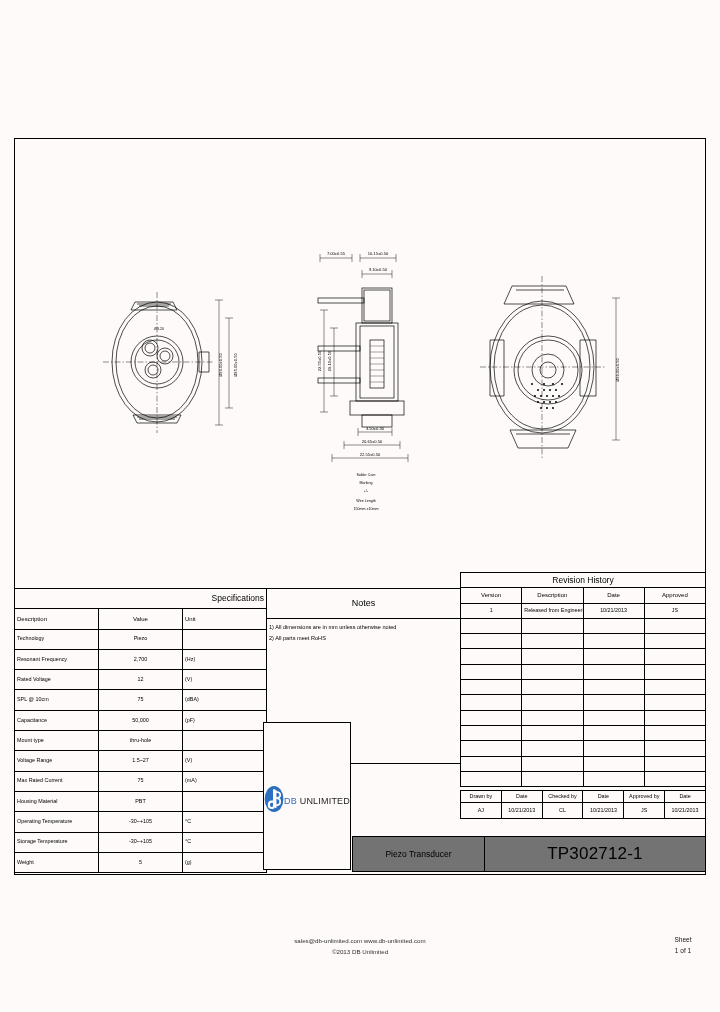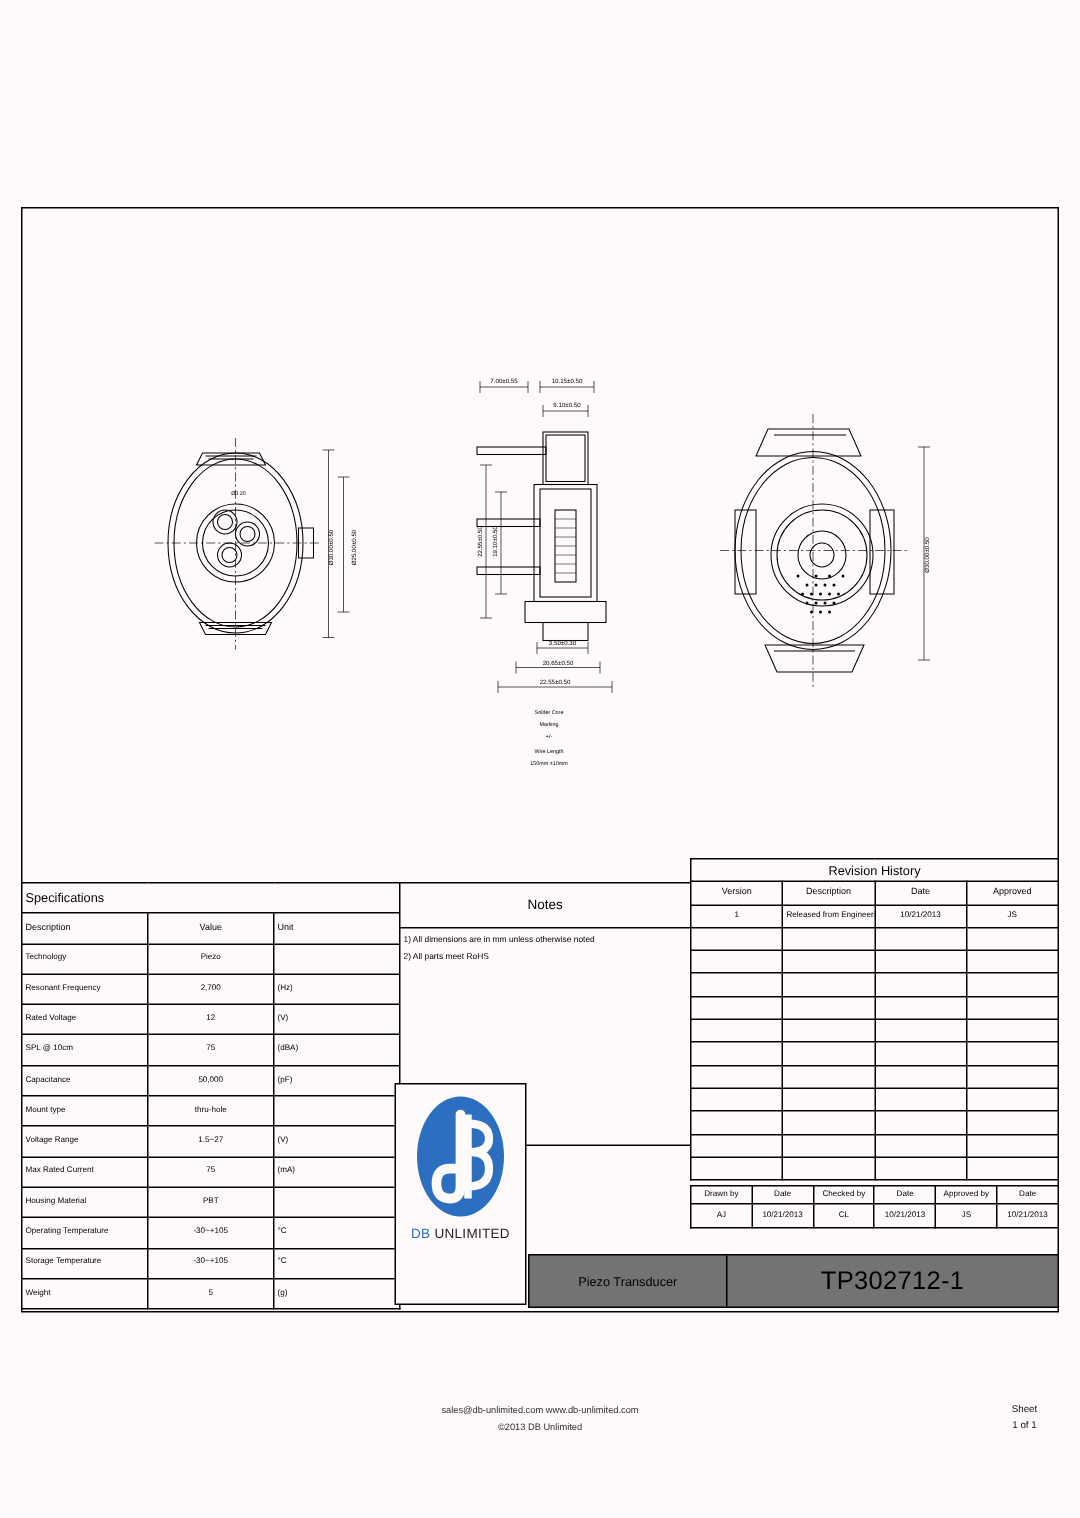--- a/index.html
+++ b/index.html
@@ -53,21 +53,21 @@
   }
   .tbl td, .tbl th {
     border: 0.8px solid #000;
     padding: 0 2px;
     font-weight: normal;
     line-height: 1.05;
     overflow: hidden;
     white-space: nowrap;
   }
   .tbl .hdr-band {
-    text-align: left;
+    text-align: right;
     font-size: 8.5px;
     font-weight: normal;
     height: 16px;
     border-width: 1.2px;
   }
   .tbl .col-hdr {
     font-size: 6px;
     height: 14px;
     border-bottom-width: 1.4px;
   }
@@ -101,21 +101,21 @@
   #sig-table td { height: 12px; text-align: center; font-size: 5.4px; }
   #sig-table .s-v { height: 16px; }
 
   
   #logo-box {
     position: absolute;
     left: 263px; top: 722px;
     width: 88px; height: 148px;
     border: 1.2px solid #000;
     background: #fffafa;
-    display: flex; flex-direction: column;
+    display: flex; flex-direction: row;
     align-items: center; justify-content: flex-start;
     padding-top: 6px;
   }
   #logo-mark { width: 62px; height: 84px; }
   #logo-word {
     font-size: 9px; letter-spacing: 0.2px; color: #1f1f1f;
     margin-top: 4px; white-space: nowrap;
   }
   #logo-word .blue { color: #2c6fc0; }
 

